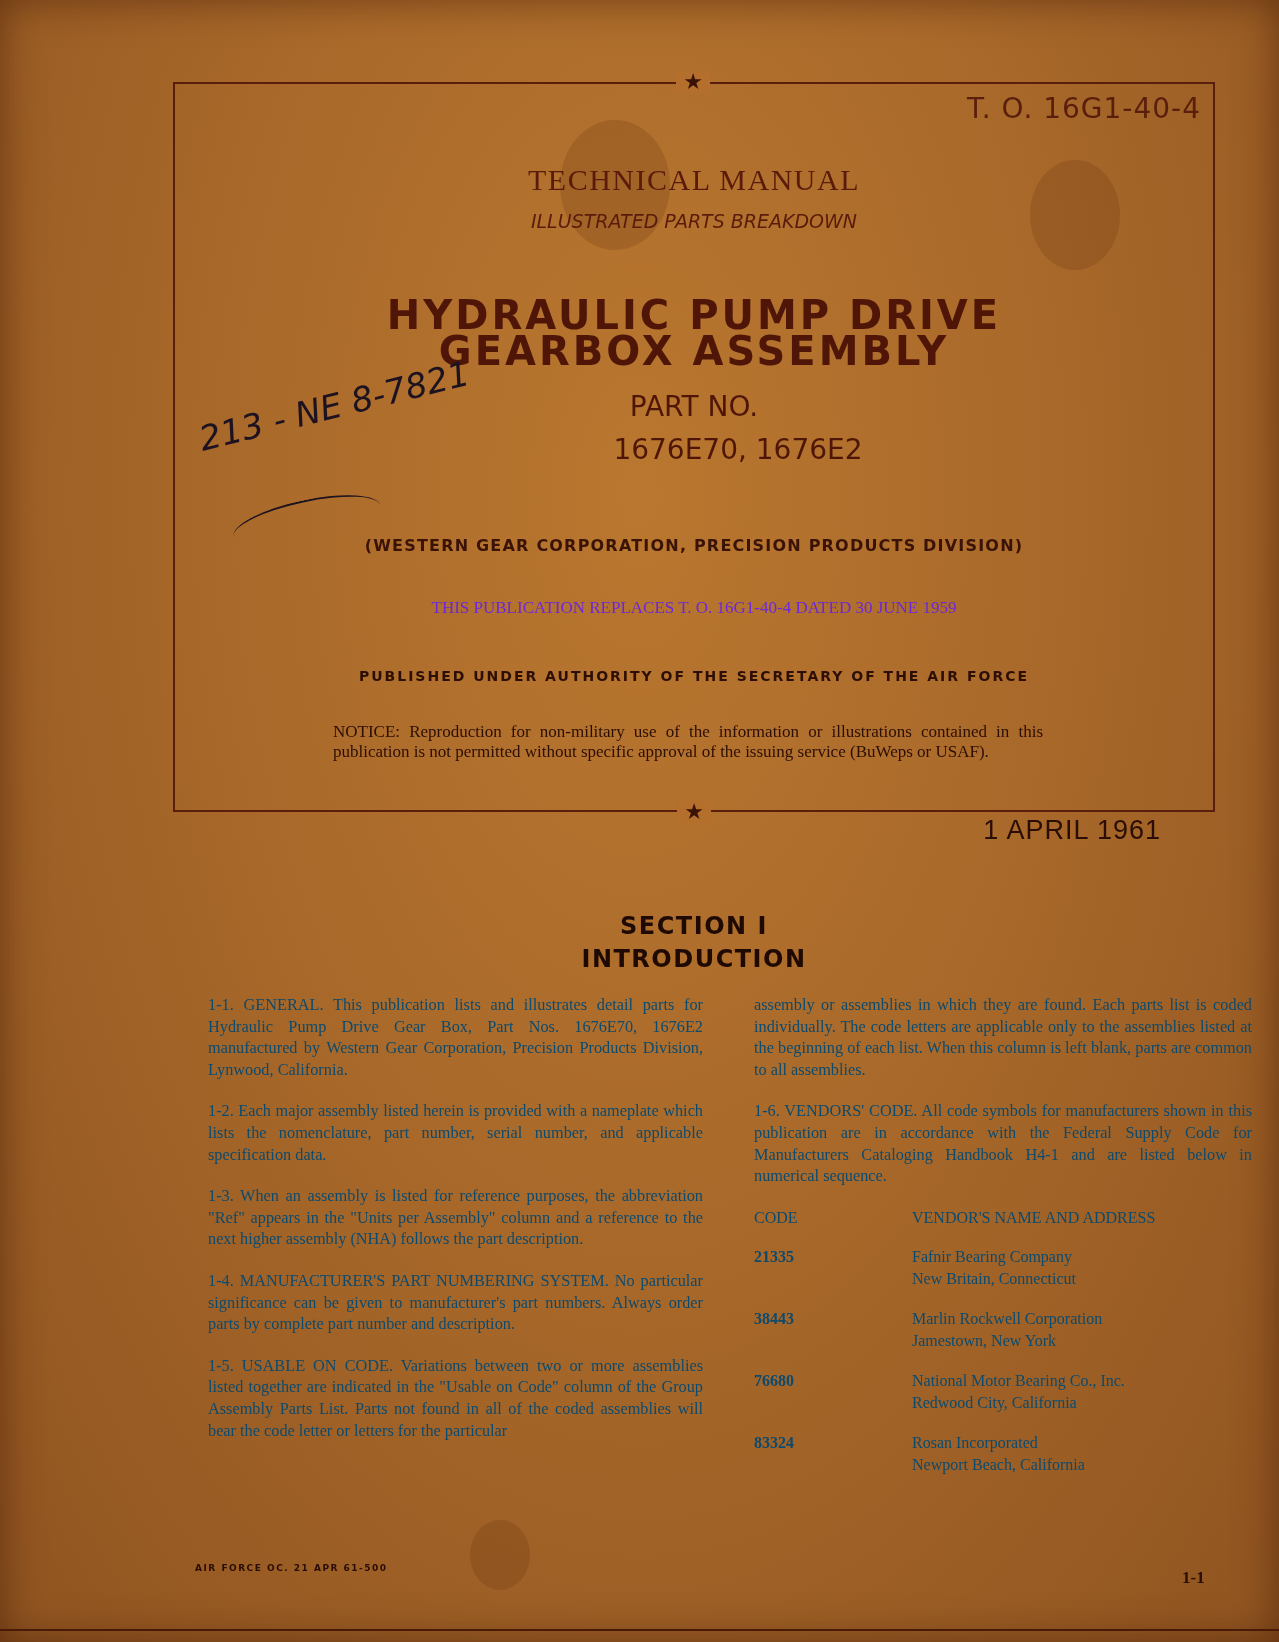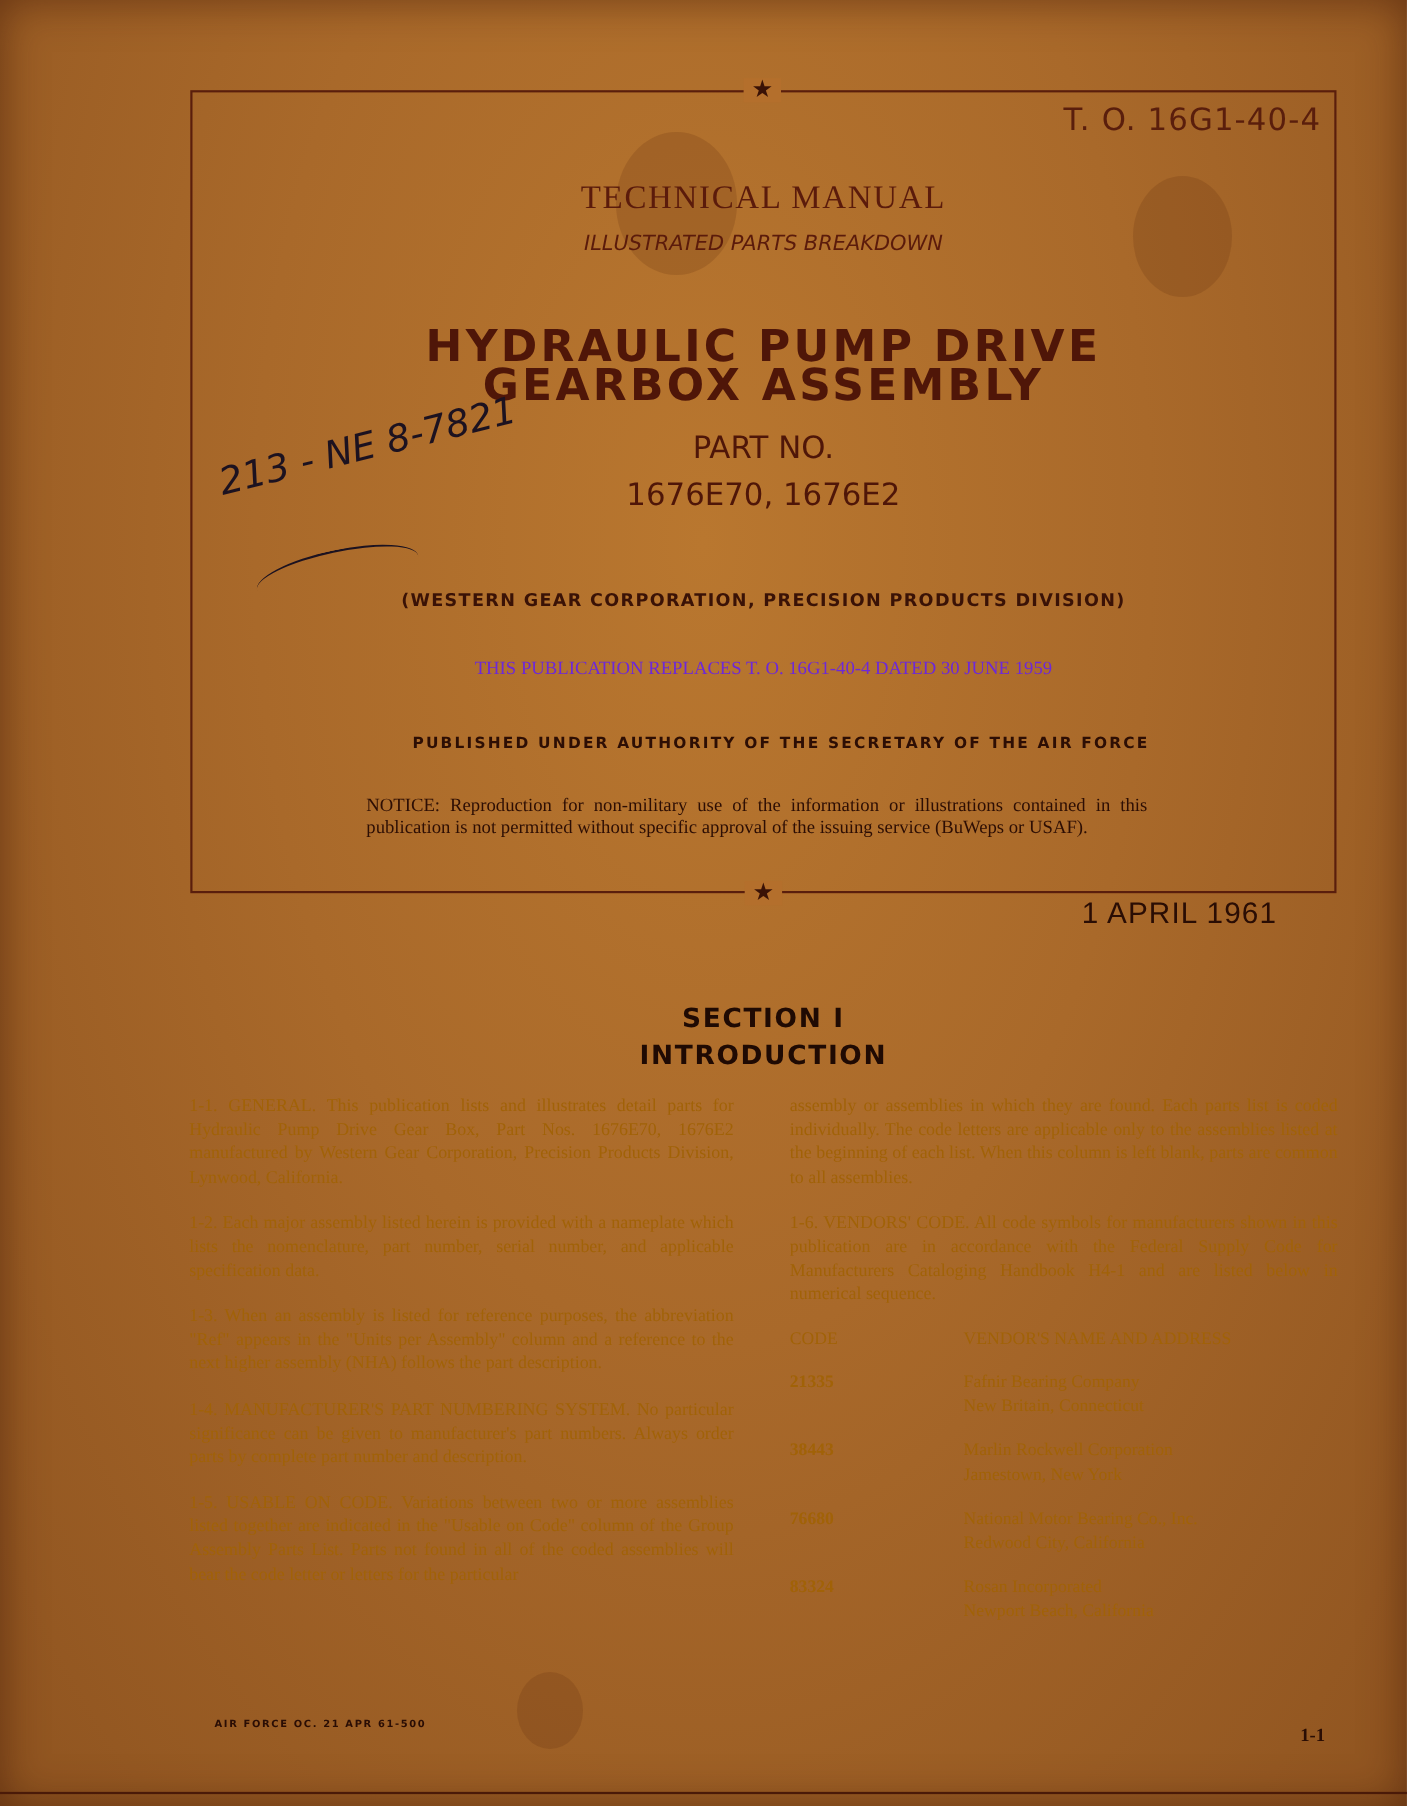--- a/index.html
+++ b/index.html
@@ -22,39 +22,39 @@
   .to-number {
     position:absolute; right:78px; top:92px;
     font-family:"DejaVu Sans", sans-serif; font-size:28px; color:#5a1e0c; letter-spacing:1px;
   }
   .center { position:absolute; left:173px; width:1042px; text-align:center; }
   .tm { top:163px; font-size:30px; letter-spacing:1.5px; color:#5b1b0b; }
   .ipb { top:210px; font-family:"DejaVu Sans", sans-serif; font-style:italic; font-size:19px; color:#5b1b0b; }
   .title1 { top:272px; font-family:"DejaVu Sans", sans-serif; font-weight:bold; font-size:40px; letter-spacing:3px; color:#4f1608;margin-top:20px; }
   .title2 { top:328px; font-family:"DejaVu Sans", sans-serif; font-weight:bold; font-size:40px; letter-spacing:3px; color:#4f1608; }
   .partno-label { top:390px; font-family:"DejaVu Sans", sans-serif; font-size:28px; color:#4f1608; }
-  .partno-values { top:433px; font-family:"DejaVu Sans", sans-serif; font-size:28px; color:#4f1608; }
+  .partno-values { top:433px; font-family:"DejaVu Sans", sans-serif; font-size:28px; color:#4f1608;margin-left:44px; }
   .handwritten {
     position:absolute; left:195px; top:420px; font-family:"DejaVu Sans", sans-serif; font-style:italic;
     font-size:34px; color:#1c1220; transform: rotate(-14deg); transform-origin:left top;
   }
   .manufacturer { top:536px; font-family:"DejaVu Sans", sans-serif; font-weight:bold; font-size:16px; letter-spacing:1.2px; color:#3a1206; }
   .replaces { top:598px; font-size:17px; color:#6d28d9; }
-  .authority { top:668px; font-family:"DejaVu Sans", sans-serif; font-weight:bold; font-size:14px; letter-spacing:2px; color:#2d0e04;padding-left:16px; }
+  .authority { top:668px; font-family:"DejaVu Sans", sans-serif; font-weight:bold; font-size:14px; letter-spacing:2px; color:#2d0e04; }
   .notice {
     position:absolute; left:333px; top:722px; width:710px; font-size:17px; line-height:20px;
     text-align:justify; color:#2d0e04;
   }
   .date {
     position:absolute; right:118px; top:815px; font-family:Liberation Sans, sans-serif; font-size:27px; color:#2a0d04; letter-spacing:1px;
   }
   .section-title { top:912px; font-family:"DejaVu Sans", sans-serif; font-weight:bold; font-size:24px; letter-spacing:1.5px; color:#1f0a03; }
   .section-sub { top:945px; font-family:"DejaVu Sans", sans-serif; font-weight:bold; font-size:24px; letter-spacing:1.5px; color:#1f0a03; }
   .col {
-    position:absolute; font-size:16.3px; line-height:21.6px; text-align:justify; color:#a16207;
+    position:absolute; font-size:16.3px; line-height:21.6px; text-align:justify; color:#0c4a6e;margin-left:36px;
   }
   .col-left { left:172px; top:994px; width:495px; }
   .col-right { left:718px; top:994px; width:498px; }
   .col p { margin:0 0 20px 0; }
   .vendor-table { margin-top:16px; width:100%; border-collapse:collapse; }
   .vendor-table th { text-align:left; font-weight:normal; font-size:16px; padding:0 0 18px 0; }
   .vendor-table td { vertical-align:top; padding:0 0 18px 0; font-size:16px; line-height:22px; }
   .vendor-table td.code { width:158px; font-weight:bold; }
   .printer-line {
     position:absolute; left:167px; top:1563px; font-family:"DejaVu Sans", sans-serif; font-weight:bold;

